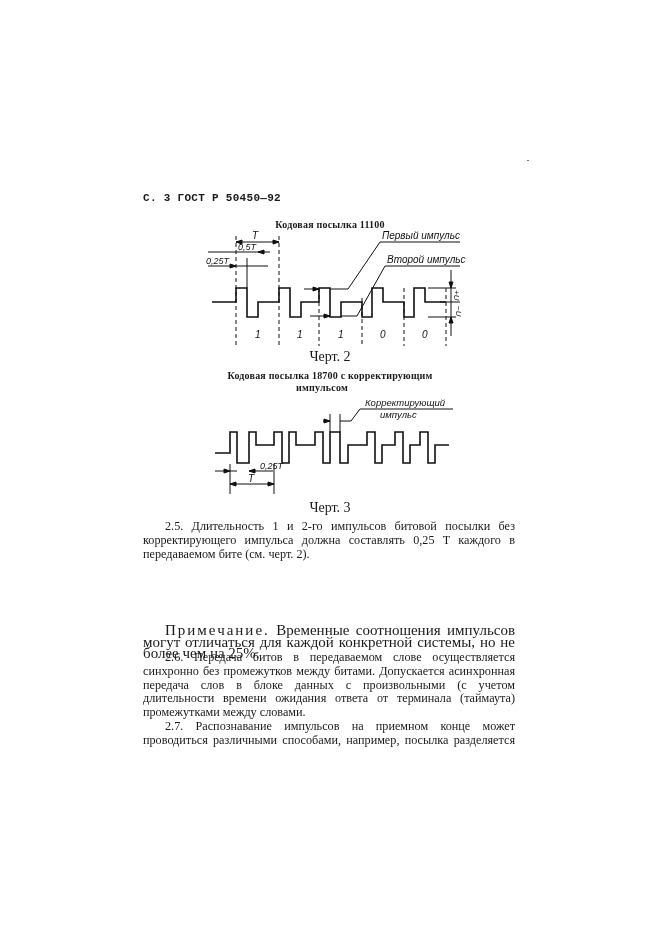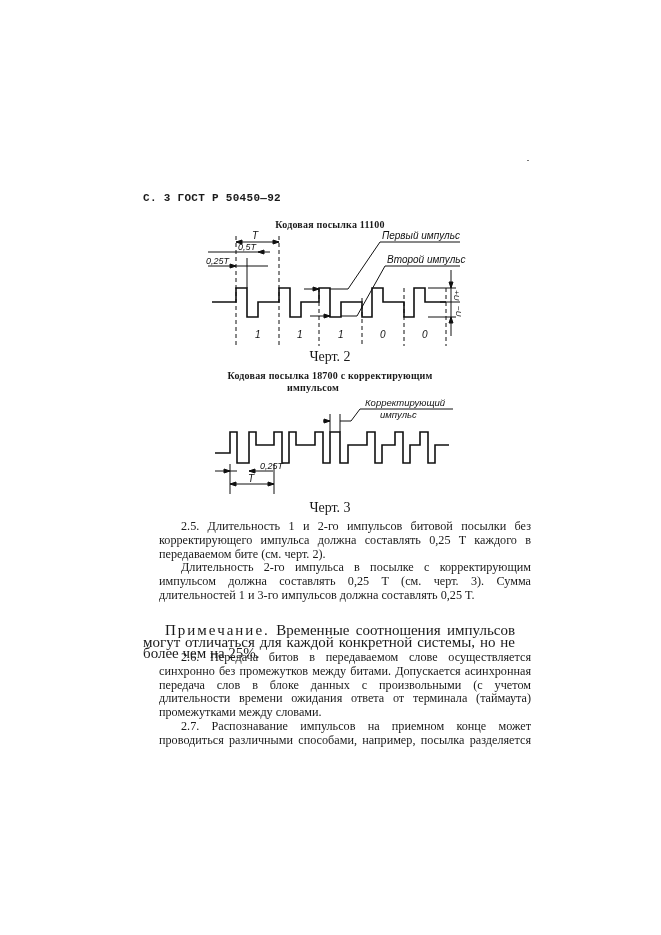--- a/index.html
+++ b/index.html
@@ -2,21 +2,21 @@
 <html><head>
 <meta charset="utf-8">
 <style>
   html, body { margin: 0; padding: 0; background: #ffffff; }
   body { width: 661px; height: 935px; position: relative; overflow: hidden;
          font-family: "Liberation Serif", "DejaVu Serif", serif; color: #1a1a1a; }
   .abs { position: absolute; }
   .header { left: 143px; top: 192px; font-size: 11px; font-weight: bold; letter-spacing: 0.3px; font-family: Liberation Mono, monospace; }
   .title { font-size: 10px; font-weight: bold; text-align: center; letter-spacing: 0.2px; }
   .caption { font-size: 14px; text-align: center; }
-  .para { left: 159px; width: 372px; font-size: 12.2px; line-height: 13.8px; text-align: justify; }
+  .para { left: 143px; width: 372px; font-size: 12.2px; line-height: 13.8px; text-align: justify; }
   .para p { margin: 0; text-indent: 22px; }
   .para .last { text-align-last: justify; }
   .note { left: 143px; width: 372px; font-size: 15px; line-height: 11.5px; text-align: justify; }
   .note p { margin: 0; text-indent: 22px; }
   .spaced { letter-spacing: 2px; }
   svg text { font-family: "Liberation Sans", "DejaVu Sans", sans-serif; font-style: italic; }
   .dot { left: 527px; top: 160px; width: 2px; height: 1px; background: #777; }
 </style>
 </head>
 <body>
@@ -83,21 +83,21 @@
     <text x="97" y="110">1</text>
     <text x="138" y="110">1</text>
     <text x="180" y="110">0</text>
     <text x="222" y="110">0</text>
   </g>
 </svg>
 
 <div class="abs caption" style="left:200px; top:349px; width:260px;">Черт. 2</div>
 
 <div class="abs title" style="left:200px; top:370px; width:260px;">Кодовая посылка 18700 с корректирующим</div>
-<div class="abs title" style="left:183px; top:382px; width:260px;">импульсом</div>
+<div class="abs title" style="left:192px; top:382px; width:260px;">импульсом</div>
 
 <svg class="abs" style="left:205px; top:396px;" width="255" height="100" viewBox="0 0 255 100" fill="none" stroke="#111" stroke-width="1.6">
   <polyline points="10,57 25,57 25,36 32,36 32,67 44,67 44,36 51,36 51,49 69,49 69,36 77,36 77,67 84,67 84,36 91,36 91,49 110,49 110,36 118,36 118,67 125,67 125,36 135,36 135,67 143,67 143,49 162,49 162,36 170,36 170,67 177,67 177,49 190,49 190,36 198,36 198,67 205,67 205,49 215,49 215,36 223,36 223,67 230,67 230,49 244,49"></polyline>
   <g stroke-width="1">
     <line x1="10" y1="75" x2="32" y2="75"></line>
     <polygon points="25,75 19,73 19,77" fill="#111"></polygon>
     <line x1="44" y1="75" x2="68" y2="75"></line>
     <polygon points="44,75 50,73 50,77" fill="#111"></polygon>
     <line x1="25" y1="68" x2="25" y2="98"></line>
     <line x1="69" y1="68" x2="69" y2="98"></line>
@@ -117,21 +117,20 @@
     <text x="175" y="22" font-size="9.5">импульс</text>
     <text x="55" y="73" font-size="9">0,25T</text>
     <text x="43" y="86" font-size="10">T</text>
   </g>
 </svg>
 
 <div class="abs caption" style="left:200px; top:500px; width:260px;">Черт. 3</div>
 
 <div class="abs para" style="top:520px;">
   <p>2.5. Длительность 1 и 2-го импульсов битовой посылки без корректирующего импульса должна составлять 0,25 T каждого в передаваемом бите (см. черт. 2).</p>
-  <p>Длительность 2-го импульса в посылке с корректирующим импульсом должна составлять 0,25 T (см. черт. 3). Сумма длительностей 1 и 3-го импульсов должна составлять 0,25 T.</p>
 </div>
 
 <div class="abs note" style="top:625px;">
   <p><span class="spaced">Примечание.</span> <span>Временные соотношения импульсов могут отличаться для каждой конкретной системы, но не более чем на 25%.</span></p>
 </div>
 
 <div class="abs para" style="top:651px;">
   <p>2.6. Передача битов в передаваемом слове осуществляется синхронно без промежутков между битами. Допускается асинхронная передача слов в блоке данных с произвольными (с учетом длительности времени ожидания ответа от терминала (таймаута) промежутками между словами.</p>
   <p class="last">2.7. Распознавание импульсов на приемном конце может проводиться различными способами, например, посылка разделяется</p>
 </div>

